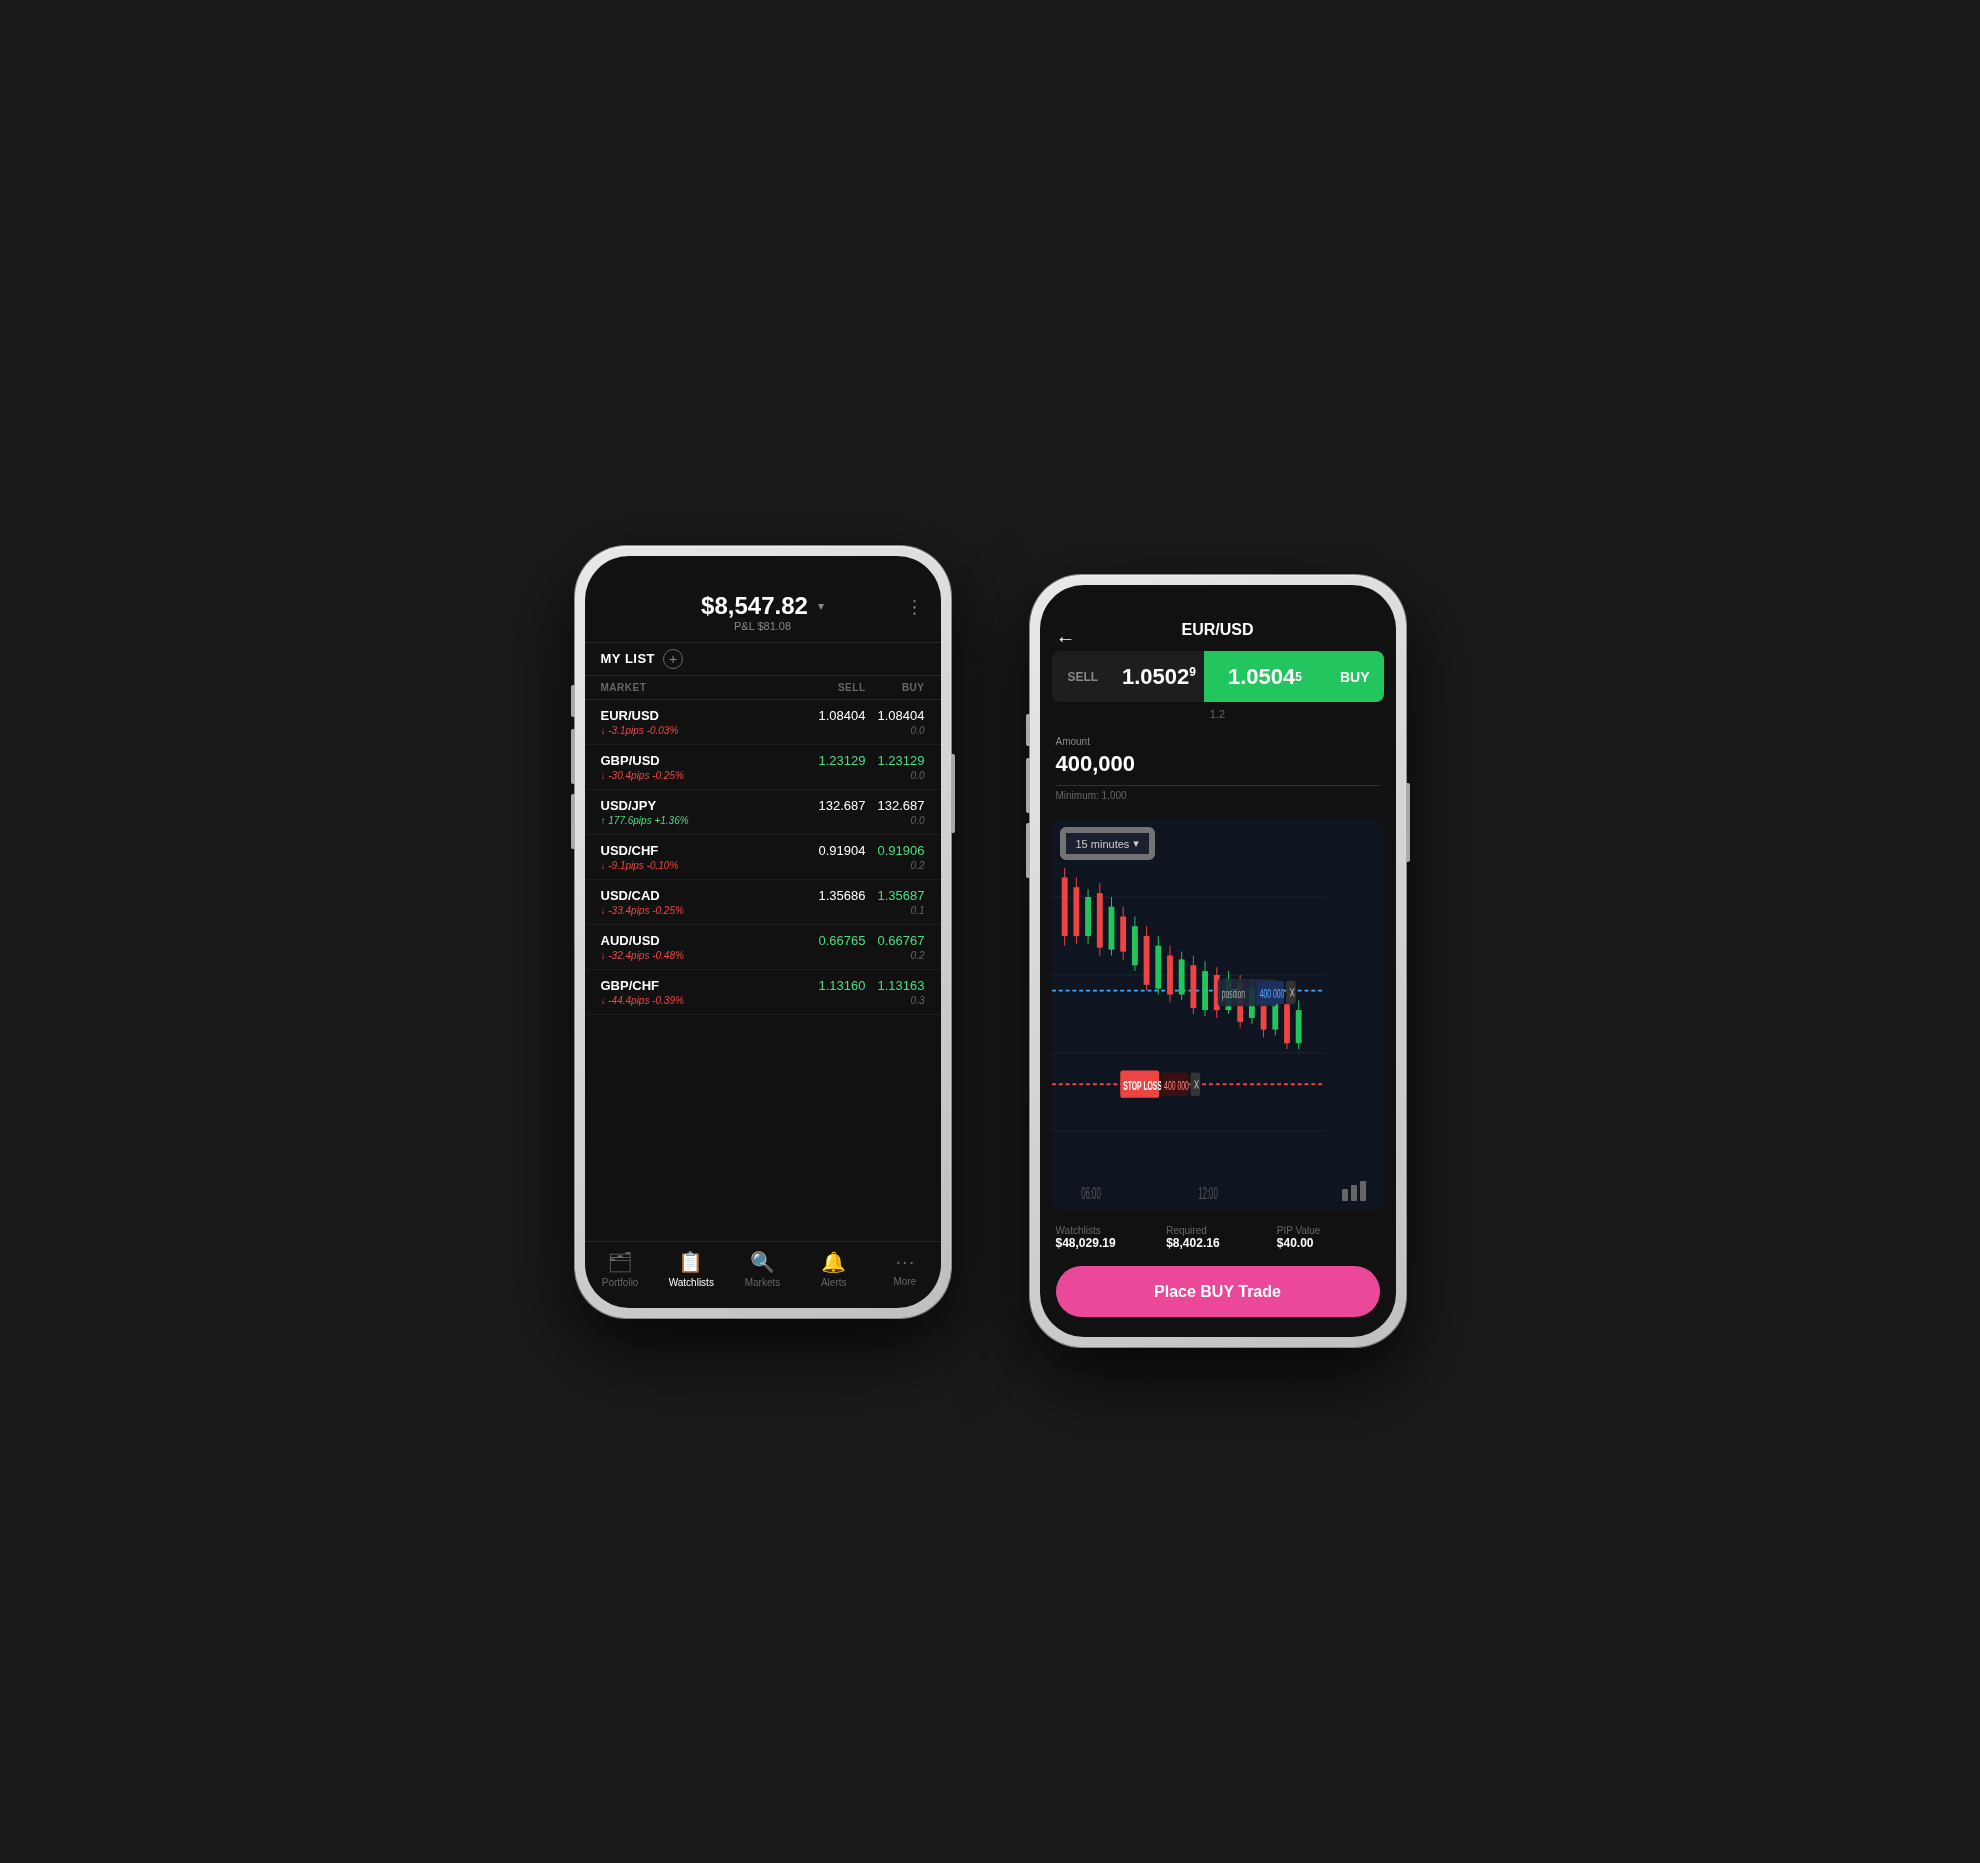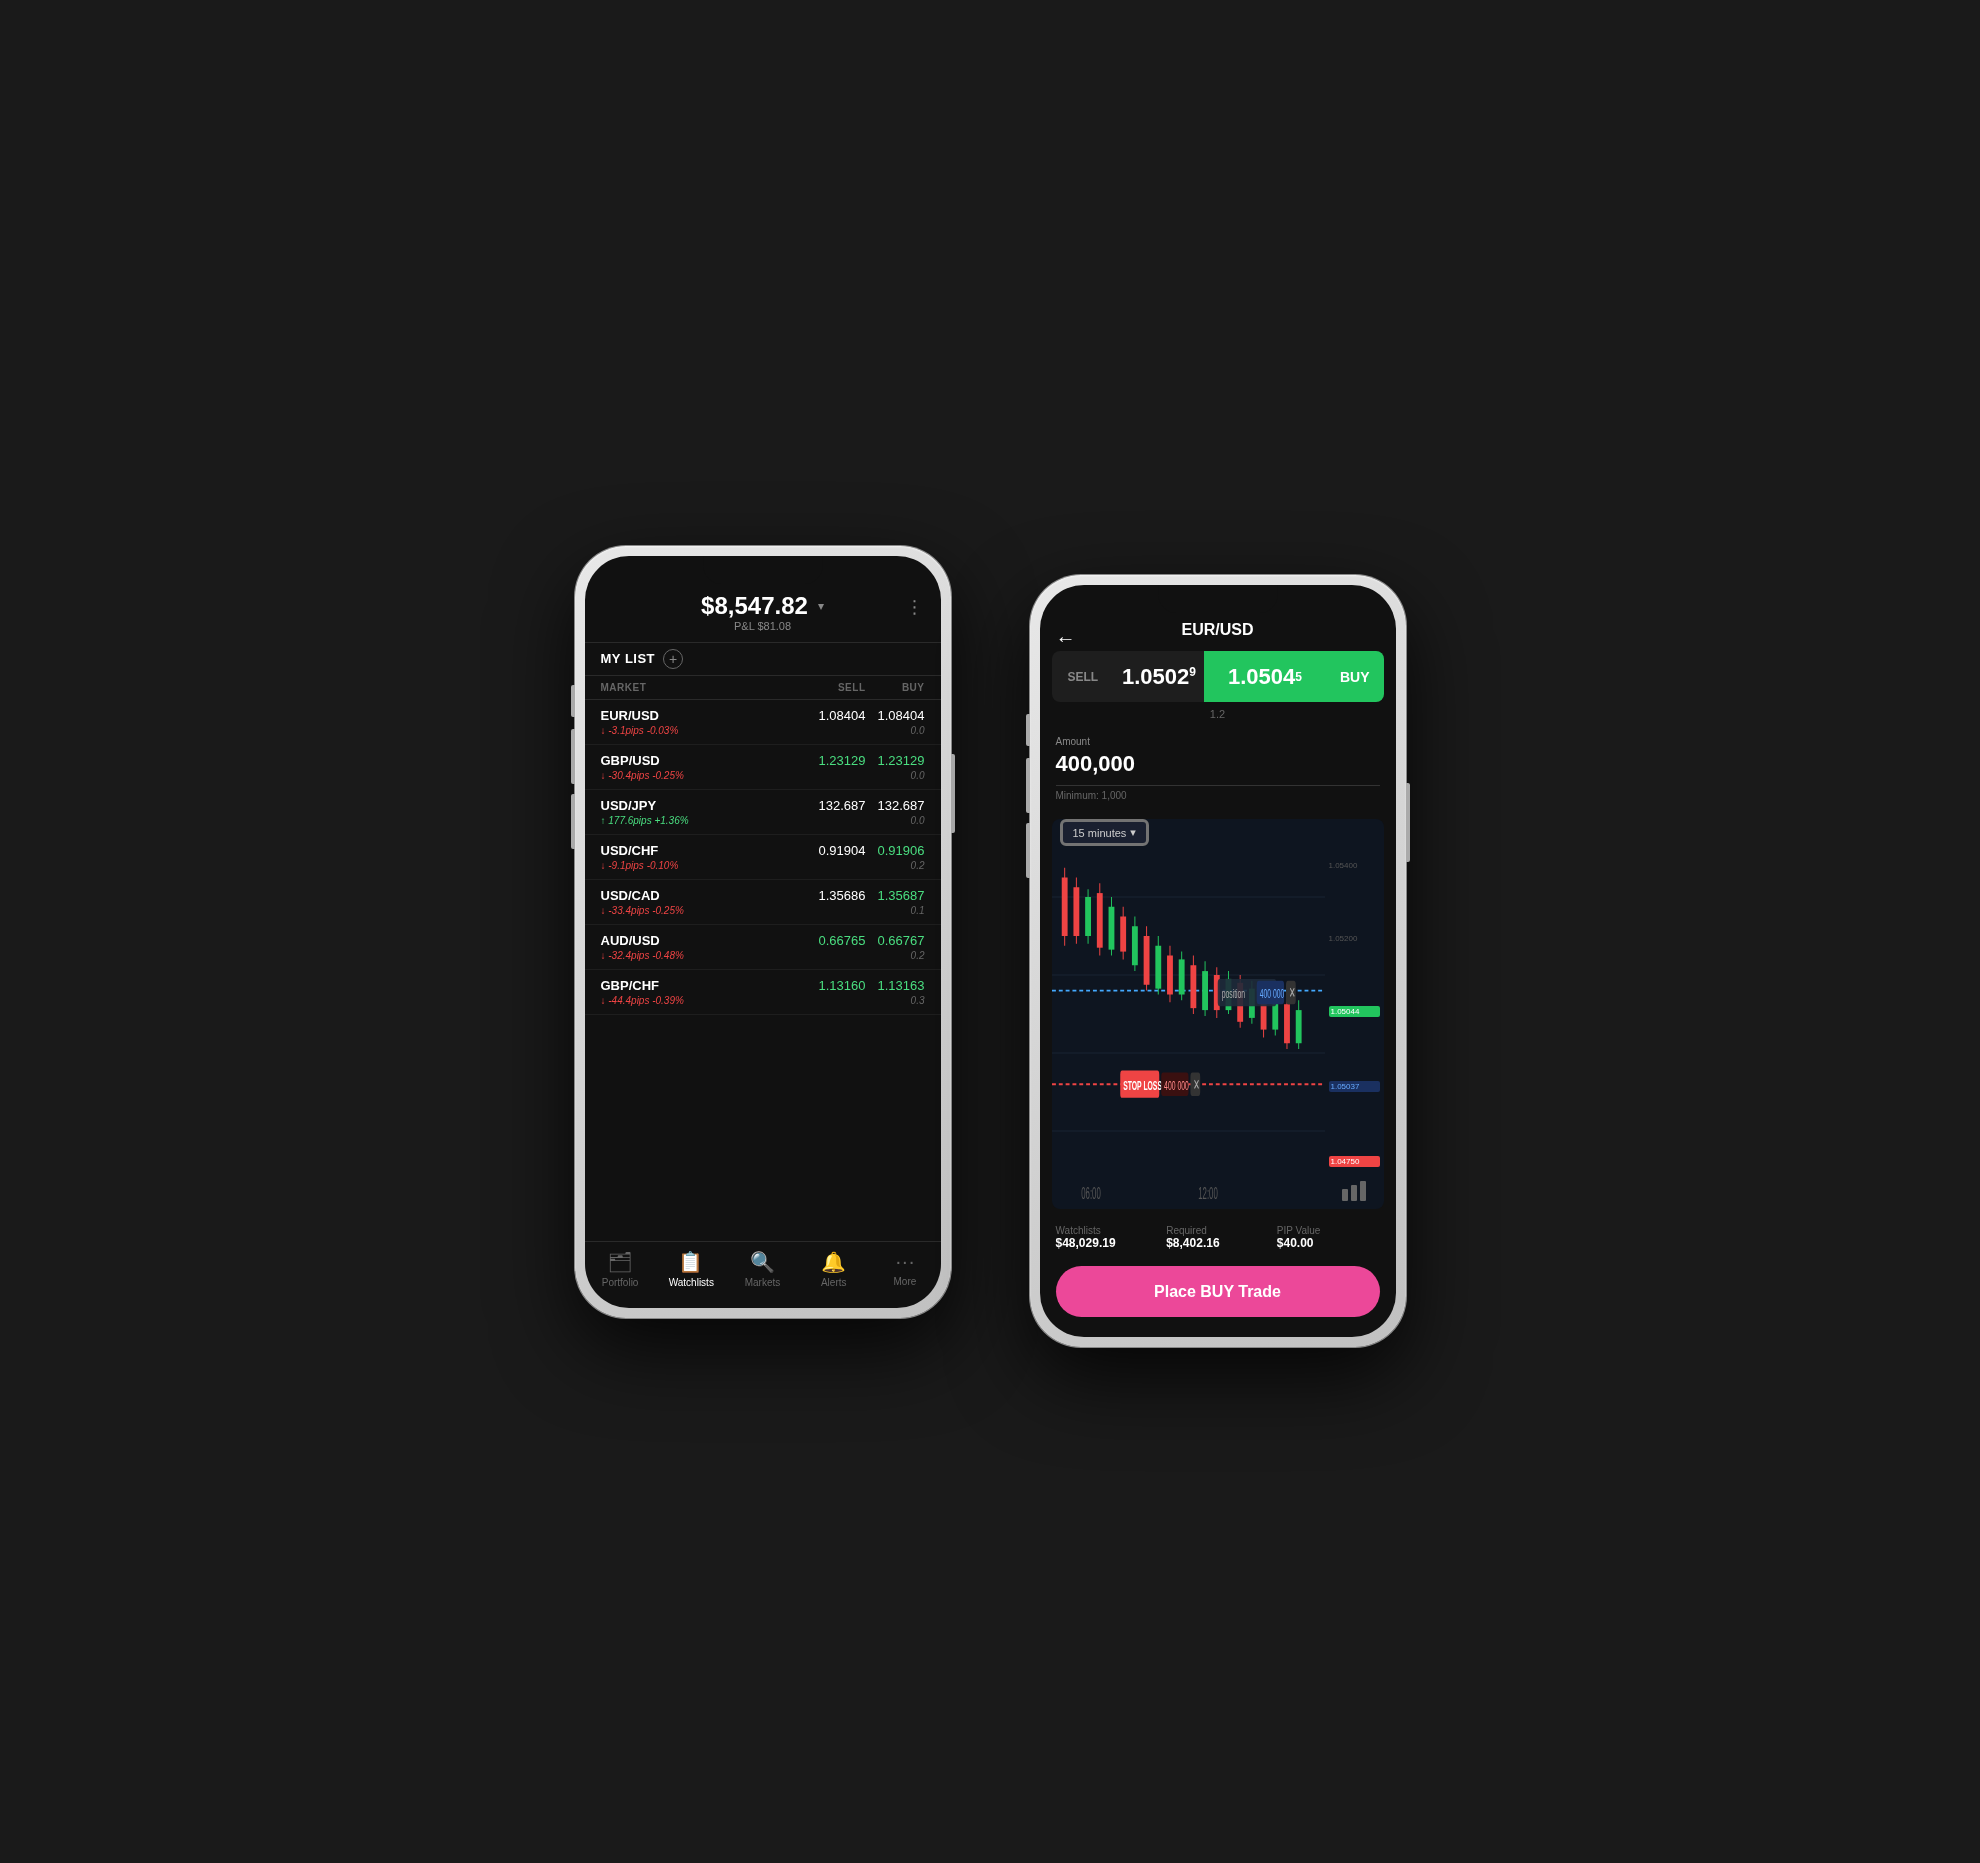--- a/index.html
+++ b/index.html
@@ -372,24 +372,24 @@
       flex: 1;
       margin: 8px 12px;
       background: #0e1520;
       border-radius: 8px;
       position: relative;
       overflow: hidden;
     }
 
     .chart-timeframe {
       position: absolute;
-      top: 0;
+      top: 8px;
       left: 8px;
       background: #1a2030;
-      border: 3px solid #737373;
+      border: 6px solid #737373;
       border-radius: 6px;
       padding: 4px 10px;
       display: flex;
       align-items: center;
       gap: 4px;
       font-size: 11px;
       color: #ccc;
       z-index: 5;
     }
 
@@ -737,27 +737,20 @@
           <text x="73" y="139" font-size="7" fill="#fff" font-weight="bold">STOP LOSS</text>
           <rect x="112" y="130" width="28" height="12" rx="2" fill="#3a1010"></rect>
           <text x="115" y="139" font-size="7" fill="#f88">400 000</text>
           <rect x="142" y="130" width="10" height="12" rx="2" fill="#333"></rect>
           <text x="145" y="139" font-size="8" fill="#aaa">✕</text>
 
           <text x="30" y="195" font-size="8" fill="#555">06:00</text>
           <text x="150" y="195" font-size="8" fill="#555">12:00</text>
         </svg>
 
-        <div class="chart-price-labels">
-          <span style="color:#555;font-size:8px;">1.05400</span>
-          <span style="color:#555;font-size:8px;">1.05200</span>
-          <span style="background:#22c55e;color:#fff;padding:1px 2px;border-radius:2px;font-size:8px;">1.05044</span>
-          <span style="background:#1a3060;color:#6af;padding:1px 2px;border-radius:2px;font-size:8px;">1.05037</span>
-          <span style="background:#ef4444;color:#fff;padding:1px 2px;border-radius:2px;font-size:8px;">1.04750</span>
-        </div>
 
         <div class="chart-icon-btn">
           <svg width="24" height="20" viewBox="0 0 24 20">
             <rect x="0" y="8" width="6" height="12" fill="#666" rx="1"></rect>
             <rect x="9" y="4" width="6" height="16" fill="#666" rx="1"></rect>
             <rect x="18" y="0" width="6" height="20" fill="#666" rx="1"></rect>
           </svg>
         </div>
       </div>
 

